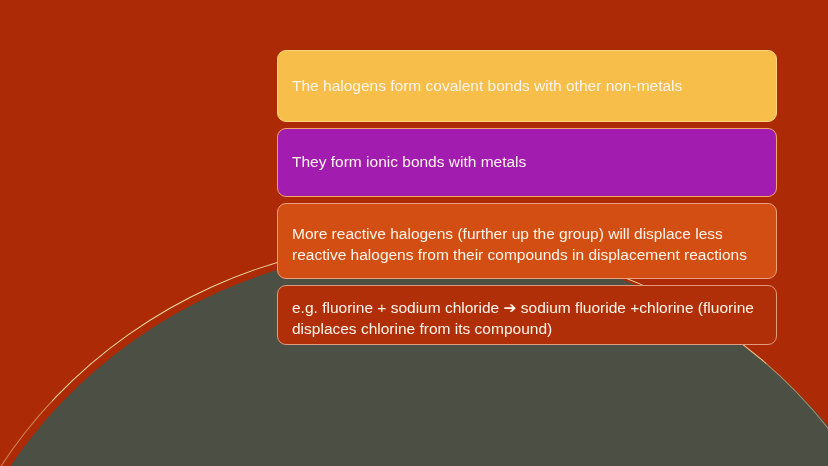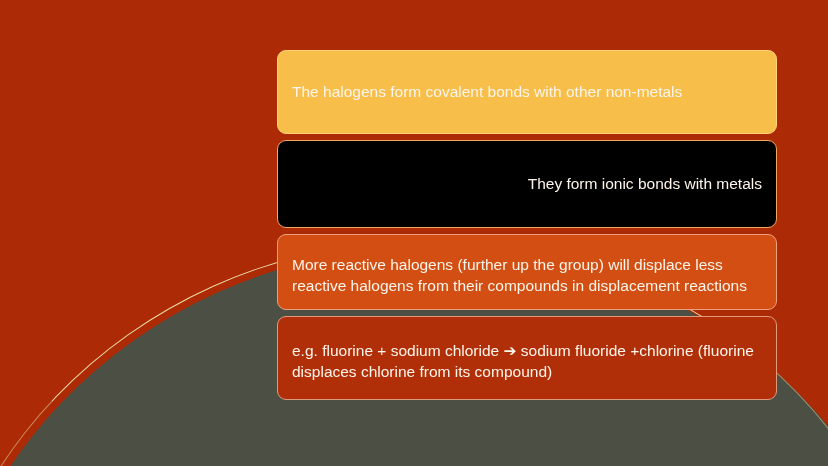--- a/index.html
+++ b/index.html
@@ -64,24 +64,24 @@
     margin-bottom: 6px;
     padding: 12px 14px;
     color: #fdf4ea;
     font-size: 15.5px;
     line-height: 1.35;
     display: flex;
     align-items: center;
     border: 1px solid rgba(255,255,255,0.35);
   }
   .block .txt { display: block; width: 100%; }
-  .b0 { background: #f7bf4a; border-color: #fbd379; height: 84px; }
-  .b1 { background: #000000; border-color: #f3a75f; height: 88px; text-align: right; }
+  .b0 { background: #f7bf4a; border-color: #fbd379; height: 72px; }
+  .b1 { background: #a21caf; border-color: #f3a75f; height: 69px; }
   .b2 { background: #d24e12; border-color: #eba07e; height: 76px; }
-  .b3 { background: #b02f08; border-color: #e09a7c; height: 84px; }
+  .b3 { background: #b02f08; border-color: #e09a7c; height: 60px; }
   .b2 .txt, .b3 .txt { line-height: 1.32; margin-top: 7px; }
 </style>
 </head>
 <body>
 
 <div id="slide">
 
   <div id="swoosh-dark"></div>
   <div id="swoosh-line"></div>
 

